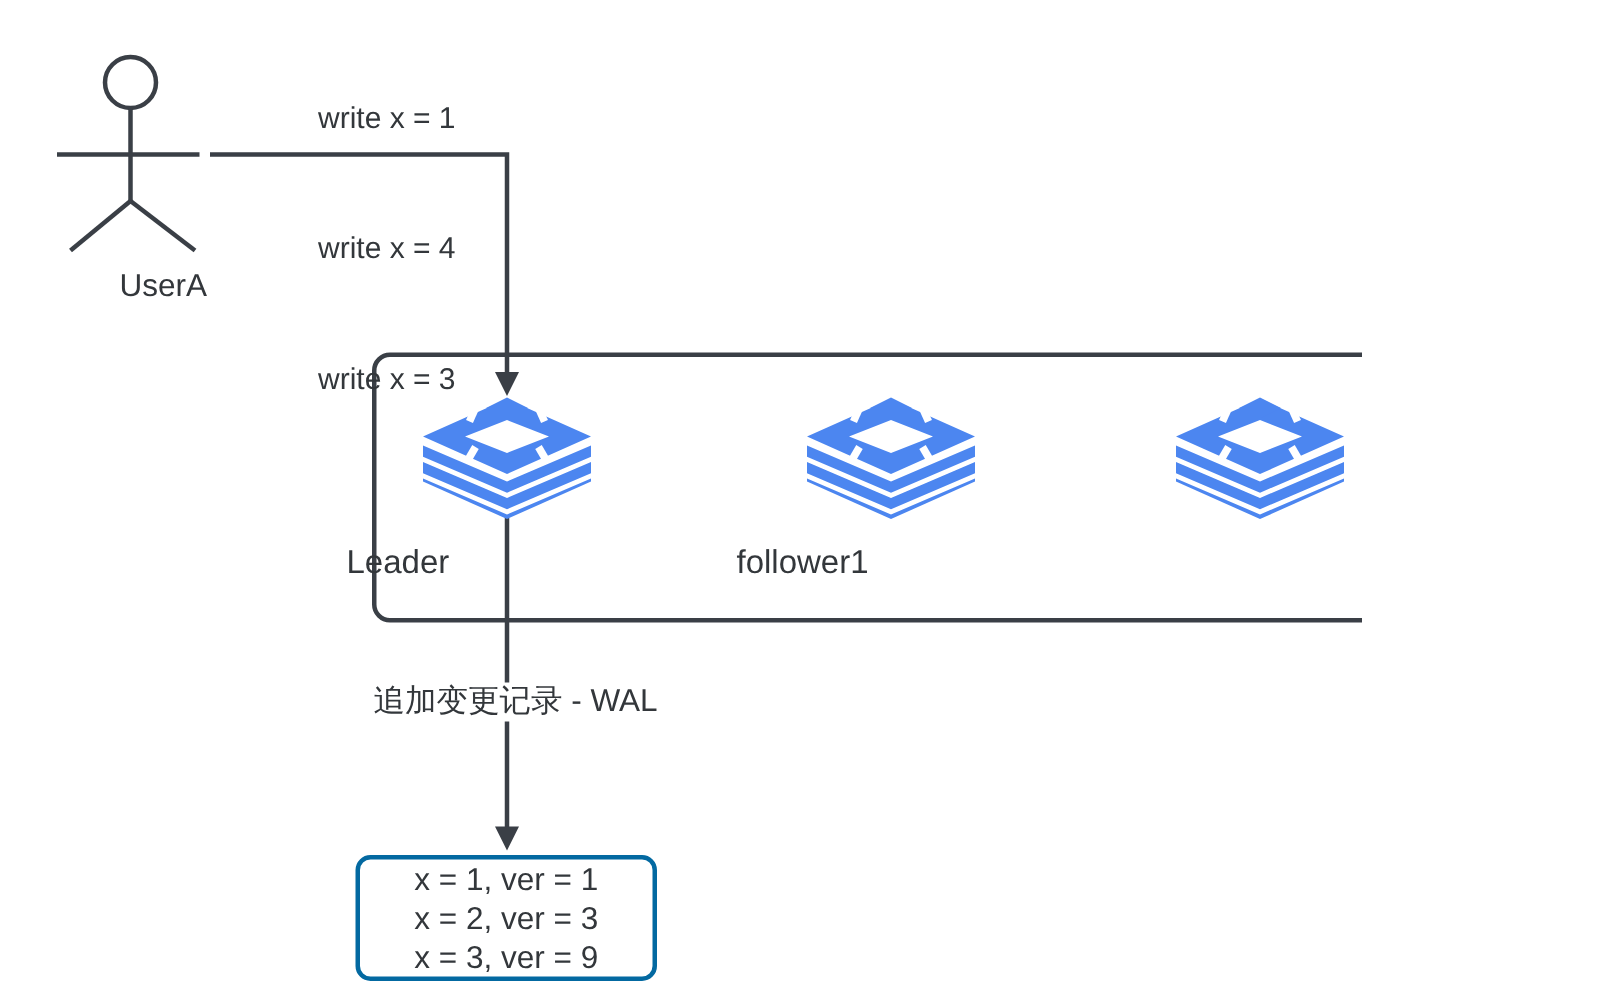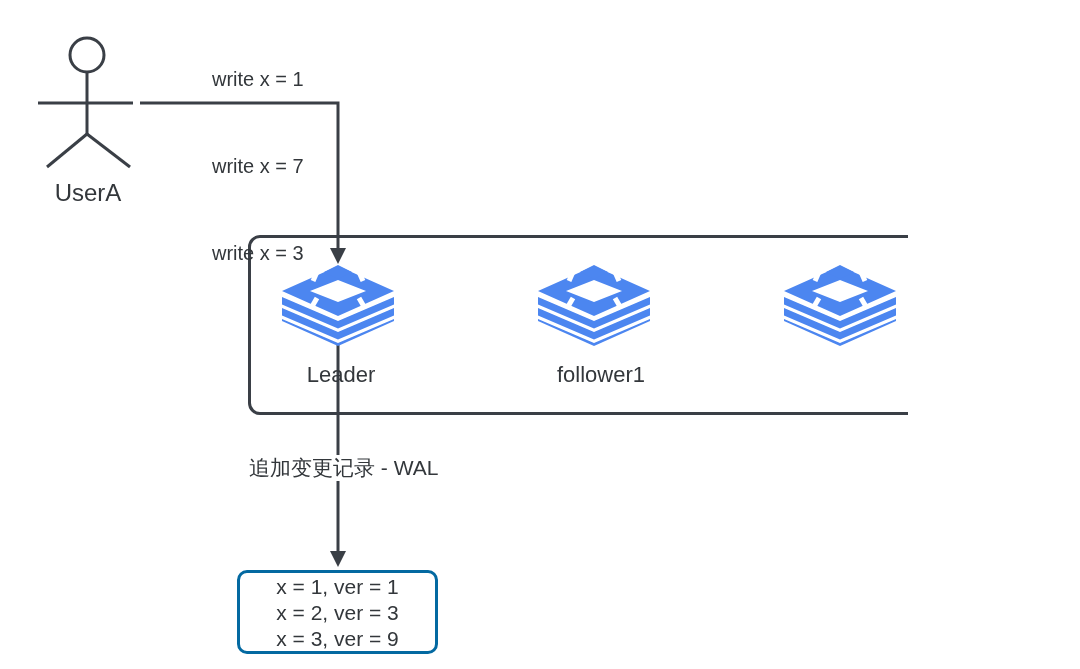--- a/index.html
+++ b/index.html
@@ -43,28 +43,27 @@
     position: absolute;
     left: 212px; top: 7px;
     font-size: 20px;
     line-height: 29px;
     white-space: pre;
   }
   .actor-label {
     position: absolute;
     left: 38px; top: 179px;
     width: 100px;
-    text-align: center;
-    font-size: 24px;
+    text-align: right;
+    font-size: 21px;
   }
   .node-label {
     position: absolute;
     top: 362px;
     width: 220px;
-    text-align: center;
     font-size: 22px;
   }
   .node-label.leader    { left: 231px; }
   .node-label.follower1 { left: 491px; }
   .node-label.follower2 { left: 730px; }
   .wal-arrow-label {
     position: absolute;
     left: 237px; top: 455px;
     font-size: 21px;
     line-height: 26px;
@@ -128,21 +127,21 @@
       <polygon points="330,551 346,551 338,567"></polygon>
     </g>
 
     <use href="#dbicon" transform="translate(278,264)"></use>
     <use href="#dbicon" transform="translate(534,264)"></use>
     <use href="#dbicon" transform="translate(780,264)"></use>
   </svg>
 
   <div class="write-requests">
     <div>write x = 1</div>
-    <div>write x = 7</div>
+    <div>write x = 4</div>
     <div>write x = 3</div>
   </div>
 
   <div class="actor-label">UserA</div>
 
   <div class="node-label leader">Leader</div>
   <div class="node-label follower1">follower1</div>
 
   <div class="wal-arrow-label">追加变更记录 - WAL</div>
 

